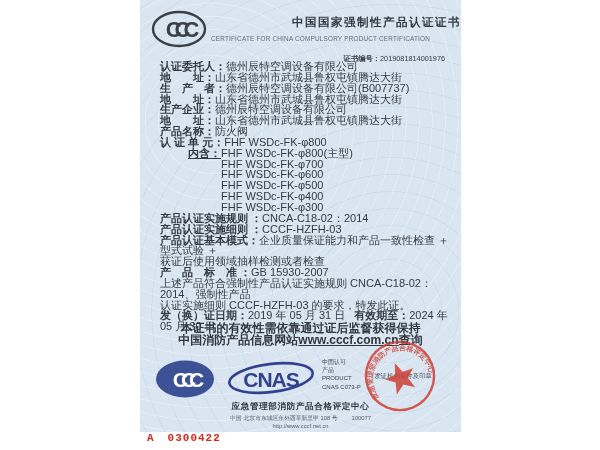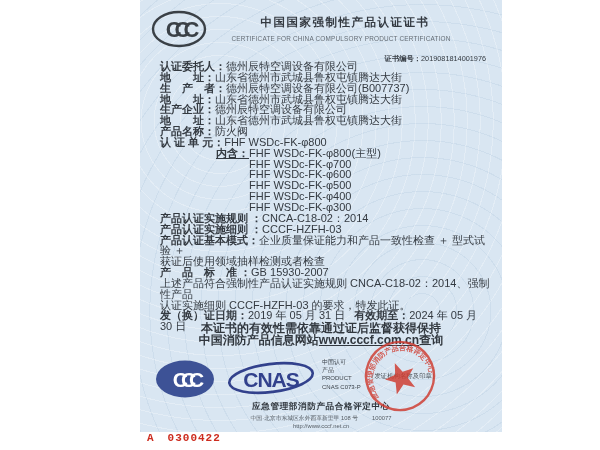--- a/index.html
+++ b/index.html
@@ -1,34 +1,34 @@
 <!DOCTYPE html>
 <html><head>
 <meta charset="utf-8">
 <style>
   html,body{margin:0;padding:0;background:#fff;}
   .page{position:relative;width:600px;height:450px;background:#ffffff;overflow:hidden;
         font-family:"Liberation Sans",sans-serif;-webkit-font-smoothing:antialiased;}
-  .cert{position:absolute;left:140px;top:0;width:362px;height:432px;
+  .cert{position:absolute;left:140px;top:0;width:321px;height:432px;
         background-color:#d9e6f2;
         background-image:
           repeating-radial-gradient(circle at 22% 28%, rgba(255,255,255,0.28) 0 1px, rgba(255,255,255,0) 1px 13px),
           repeating-radial-gradient(circle at 78% 72%, rgba(164,190,214,0.22) 0 1px, rgba(164,190,214,0) 1px 17px);
         color:#343a41;}
   .ccc-outline{position:absolute;left:9px;top:8px;}
-  .title{position:absolute;top:15px;left:48px;right:0;text-align:center;
+  .title{position:absolute;top:15px;left:48px;right:0;text-align:right;
          font-size:11.5px;font-weight:bold;letter-spacing:1.5px;color:#333940;}
   .subtitle{position:absolute;top:35px;left:40px;right:0;text-align:center;
             font-size:6.4px;color:#646c74;letter-spacing:0.2px;}
   .cert-no{position:absolute;top:54px;right:16px;font-size:7.3px;color:#343a41;}
   .cert-no .lbl{font-weight:bold;padding-left:28px;}
   .body{position:absolute;top:61px;left:20px;right:10px;font-size:11px;line-height:10.85px;color:#343a41;}
   .lbl{font-weight:bold;}
   .models-row{display:flex;align-items:flex-start;}
-  .models-row .lbl{margin-left:56px;white-space:pre;text-decoration:underline;}
+  .models-row .lbl{margin-left:28px;white-space:pre;text-decoration:underline;}
   .model-items div{white-space:pre;}
   .strong-line{font-weight:normal;}
   .first-issue{padding-left:92px;}
   .valid-lbl{margin-left:9px;}
   .notes{position:absolute;top:323px;left:0;right:0;text-align:center;
          font-size:12px;line-height:11.8px;font-weight:bold;color:#31373e;}
   .notes .url{text-decoration:underline;}
   .logos{position:absolute;top:357px;left:0;width:100%;height:48px;}
   .ccc-blue{position:absolute;left:14px;top:2px;}
   .cnas-logo{position:absolute;left:86px;top:2px;}

